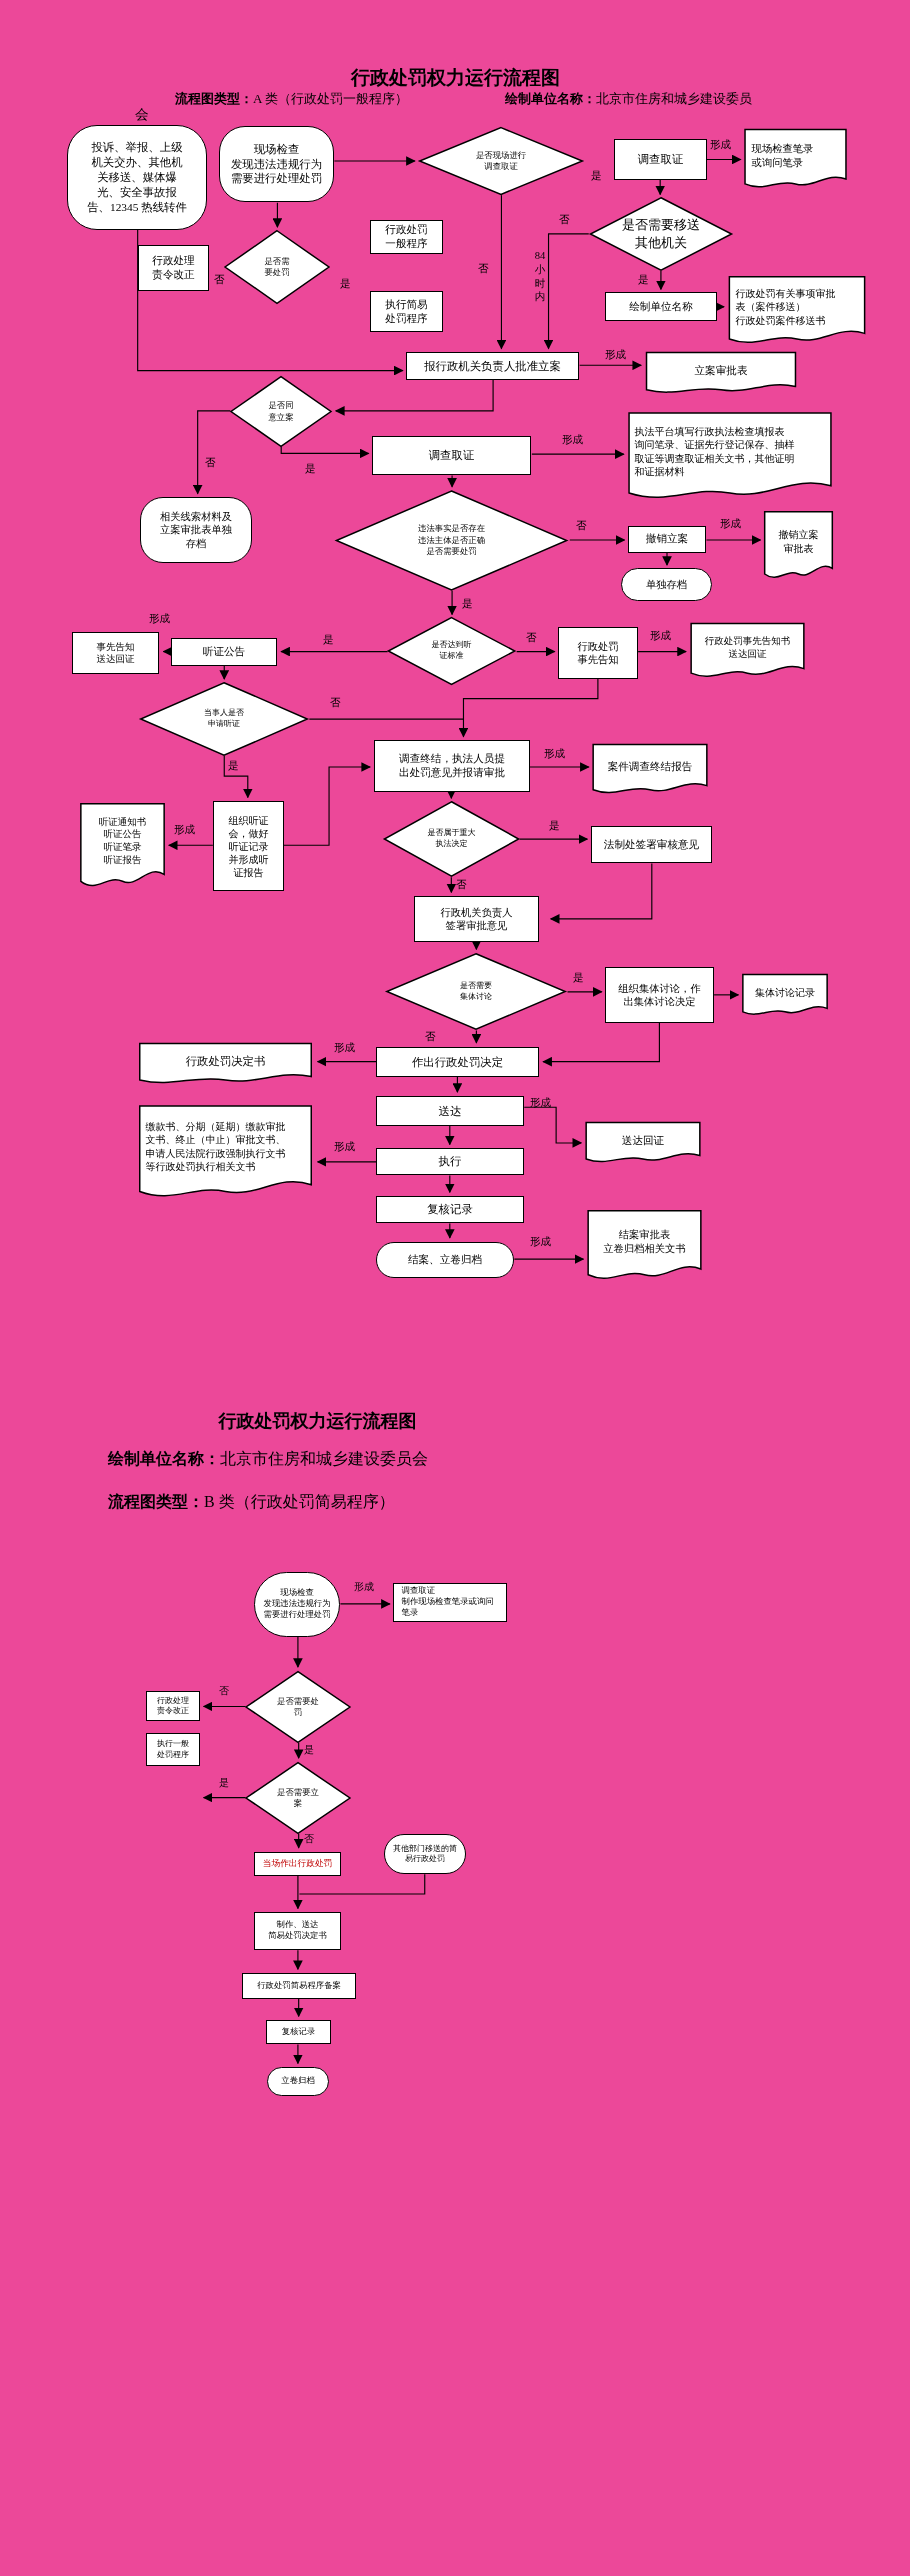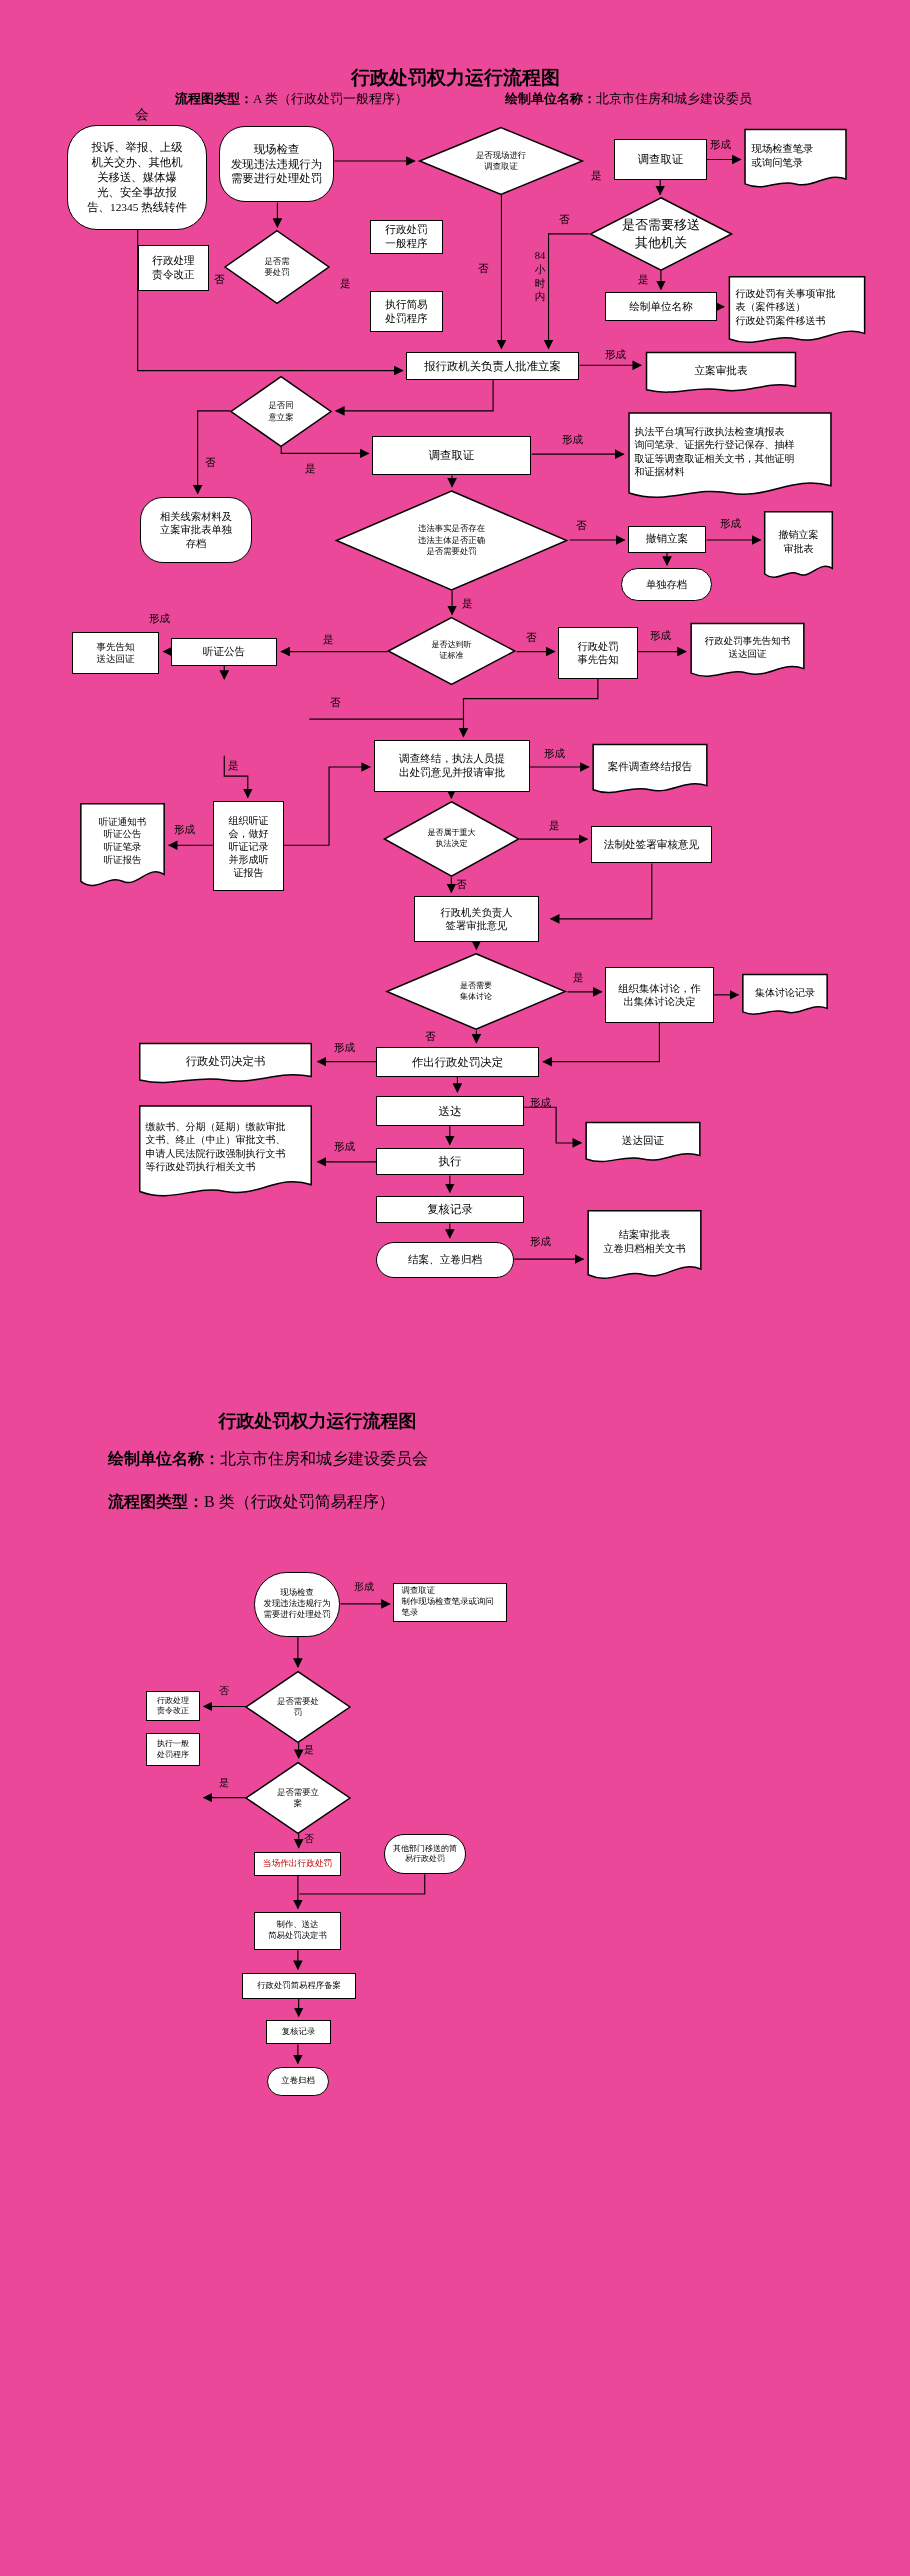--- a/index.html
+++ b/index.html
@@ -221,20 +221,27 @@
         <polygon class="ln" points="50,1 99,50 50,99 1,50"></polygon>
       </svg>
     <div class="txt" style="font-size:8px">是否达到听
 证标准</div>
   </div>
 
   <div class="node box" style="left:171px;top:638px;width:106px;height:28px;font-size:10.6px">听证公告</div>
   <div class="node box" style="left:72px;top:632px;width:87px;height:42px;font-size:9.5px">事先告知
 送达回证</div>
 
+  <div class="shape" style="left:139px;top:682px;width:170px;height:74px">
+    <svg viewBox="0 0 100 100" preserveAspectRatio="none">
+        <polygon class="ln" points="50,1 99,50 50,99 1,50"></polygon>
+      </svg>
+    <div class="txt" style="font-size:8px">当事人是否
+申请听证</div>
+  </div>
 
   <div class="node box" style="left:558px;top:627px;width:80px;height:52px;font-size:10.3px">行政处罚
 事先告知</div>
 
   <div class="shape doc" style="left:690px;top:623px;width:115px;height:57px">
     <svg viewBox="0 0 100 100" preserveAspectRatio="none">
         <path class="ln" d="M1,1 L99,1 L99,80 C80,66 68,98 50,88 C32,78 20,104 1,88 Z"></path>
       </svg>
     <div class="txt" style="font-size:9.5px">行政处罚事先告知书
 送达回证</div>

